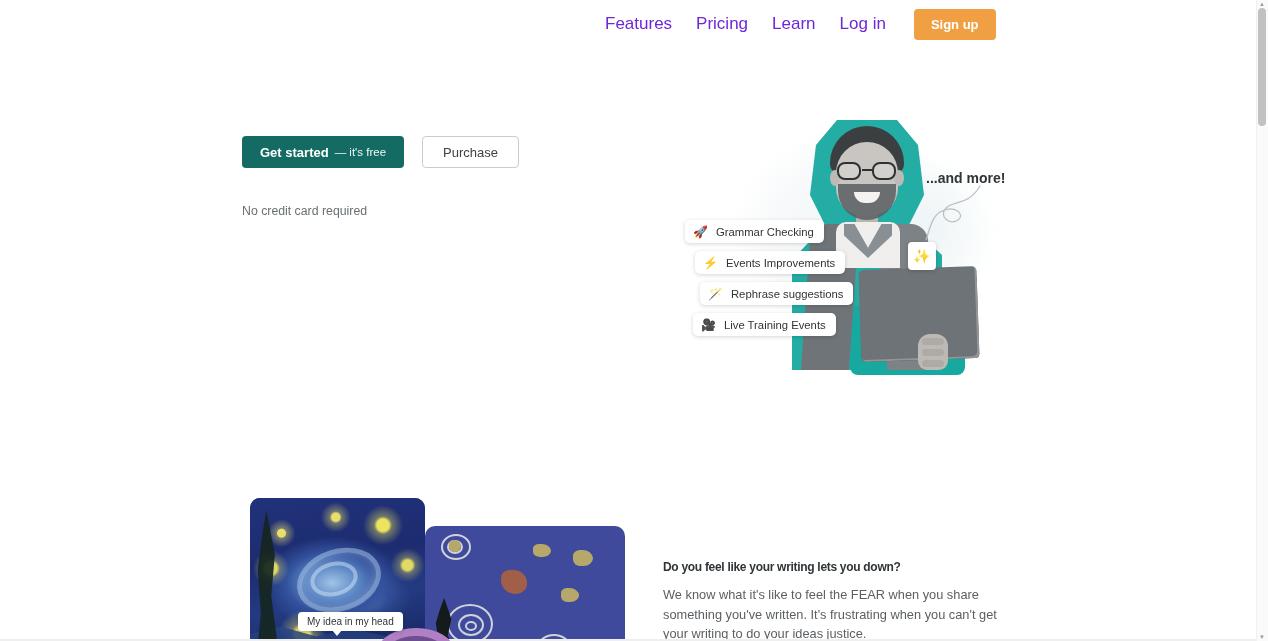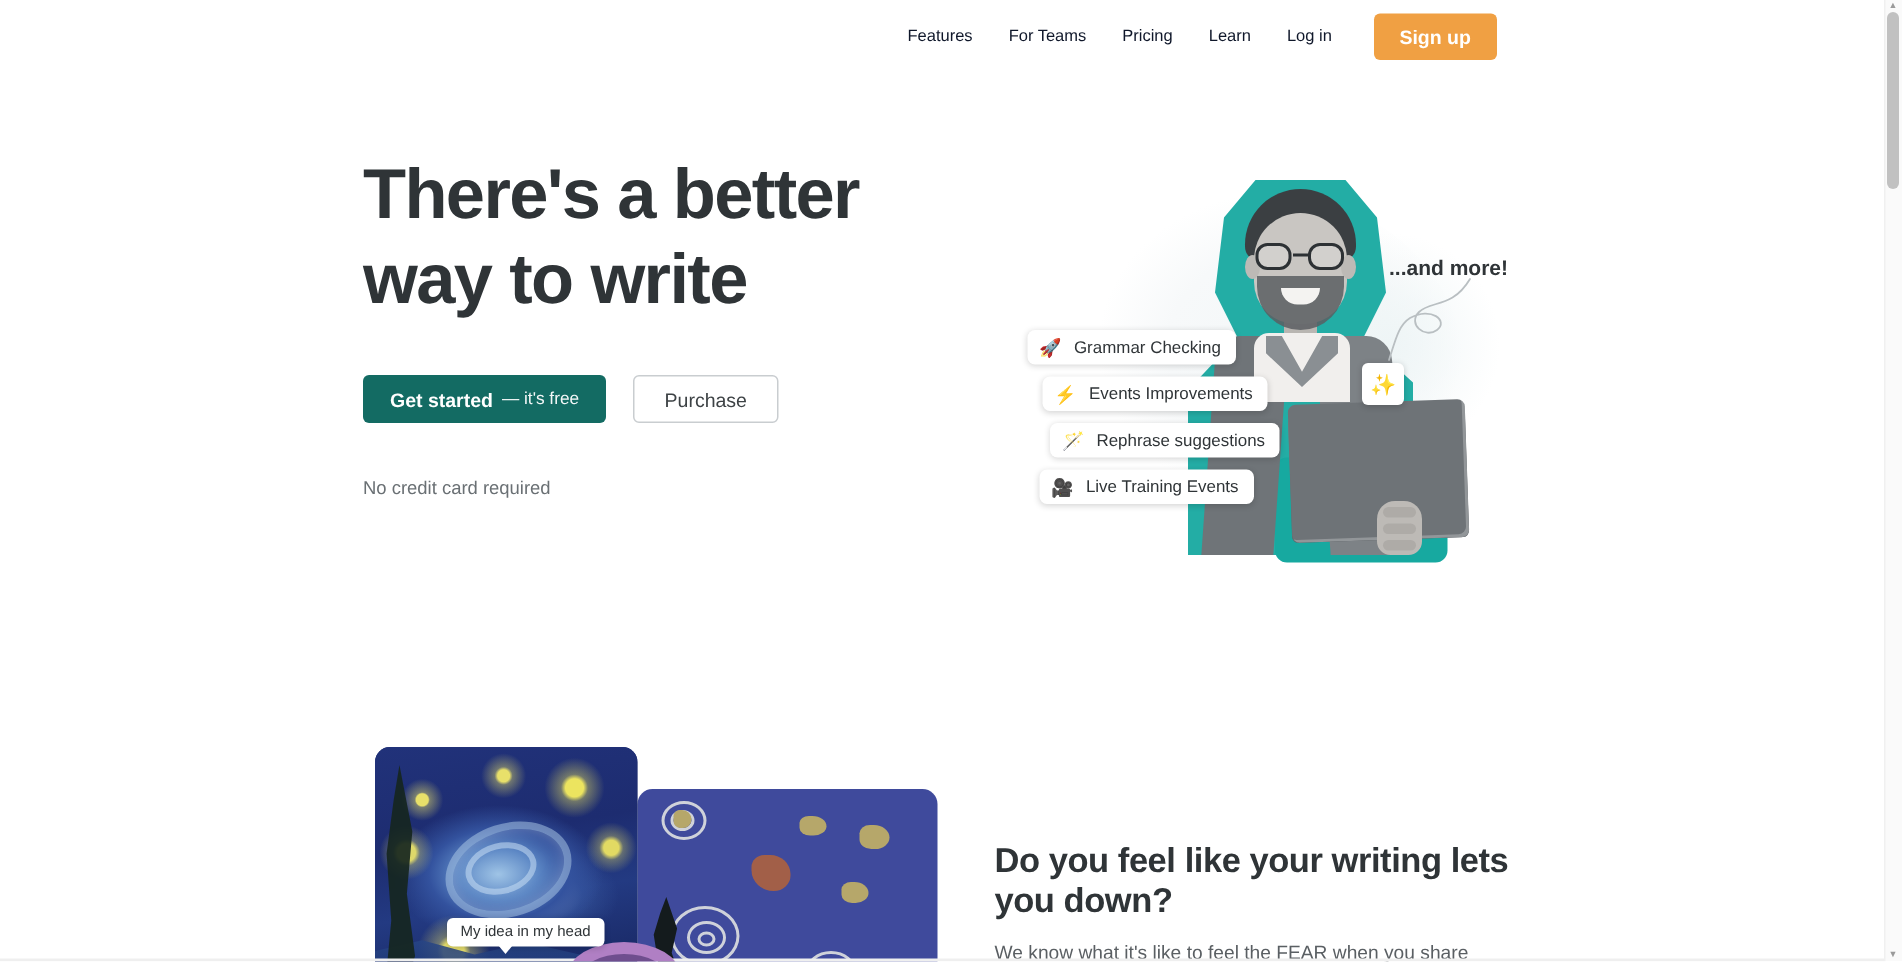--- a/index.html
+++ b/index.html
@@ -22,21 +22,21 @@
   .logo-mark {
     width:28px; height:28px; border-radius:7px;
     background:#0E7C74;
     display:flex; align-items:center; justify-content:center;
     flex:0 0 auto;
   }
   .brand-name { font-size:16.5px; font-weight:bold; color:#2f3437; letter-spacing:-0.2px; }
 
   .nav { position:absolute; left:605px; top:0; height:48px; display:flex; align-items:center; gap:0; }
   .nav a {
-    font-size:11px; color:#0f172a; text-decoration:none;
+    font-size:17px; color:#6d28d9; text-decoration:none;
     padding:0 12px; white-space:nowrap; line-height:48px;
   }
   .nav a:first-child { padding-left:0; }
   .btn-signup {
     margin-left:16px;
     background:#F0A043; color:#ffffff;
     font-size:13px; font-weight:bold;
     border:none; border-radius:4px;
     padding:9px 17px; cursor:pointer;
     line-height:1;
@@ -256,21 +256,21 @@
     position:absolute; left:6px; bottom:0; width:24px; height:60px;
     background:#141b1d;
     clip-path:polygon(55% 0%, 85% 35%, 70% 62%, 92% 88%, 62% 100%, 14% 100%, 32% 72%, 20% 42%, 38% 18%);
   }
   .crude-orange {
     position:absolute; left:76px; top:44px; width:26px; height:24px;
     background:#b4633a; border-radius:35% 55% 45% 60%; opacity:.85;
   }
 
   .lower-copy { position:absolute; left:663px; top:560px; width:360px; }
-  .lower-title { font-size:23px; font-weight:bold; color:#2f3437; letter-spacing:-0.3px; }
+  .lower-title { font-size:12px; font-weight:bold; color:#2f3437; letter-spacing:-0.3px; }
   .lower-body { margin-top:11px; font-size:12.8px; line-height:19.5px; color:#5a5f63; }
 
   
   .scroll-track {
     position:absolute; right:0; top:0; width:12px; height:641px;
     background:#fafafa; border-left:1px solid #f0f0f0;
   }
   .scroll-thumb {
     position:absolute; right:2px; top:8px; width:8px; height:118px;
     background:#c1c1c1; border-radius:4px;
@@ -285,33 +285,28 @@
 </head>
 <body>
 
 <div class="page">
 
   <div class="header">
 
 
     <nav class="nav">
       <a href="#">Features</a>
-      <a href="#">For Teams</a>
       <a href="#">Pricing</a>
       <a href="#">Learn</a>
       <a href="#">Log in</a>
       <button class="btn-signup">Sign up</button>
     </nav>
   </div>
 
   <div class="hero-copy">
-    <h1 class="hero-title">
-      <span>There's a better</span><br>
-      <span>way to write</span>
-    </h1>
 
     <div class="cta-row">
       <button class="btn-primary">
         <b>Get started</b>
         <i>— it's free</i>
       </button>
       <button class="btn-outline">Purchase</button>
     </div>
 
     <div class="nocard">No credit card required</div>

